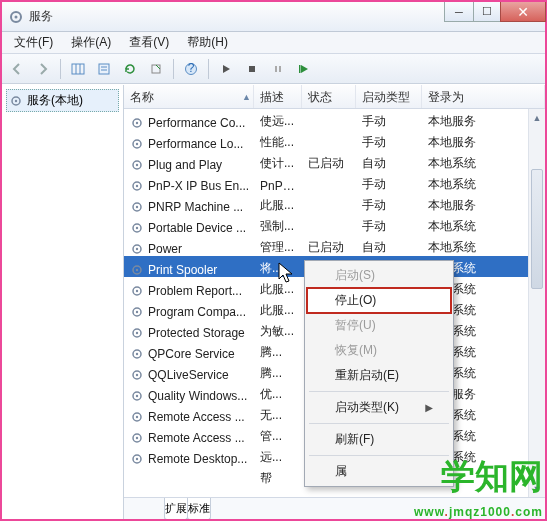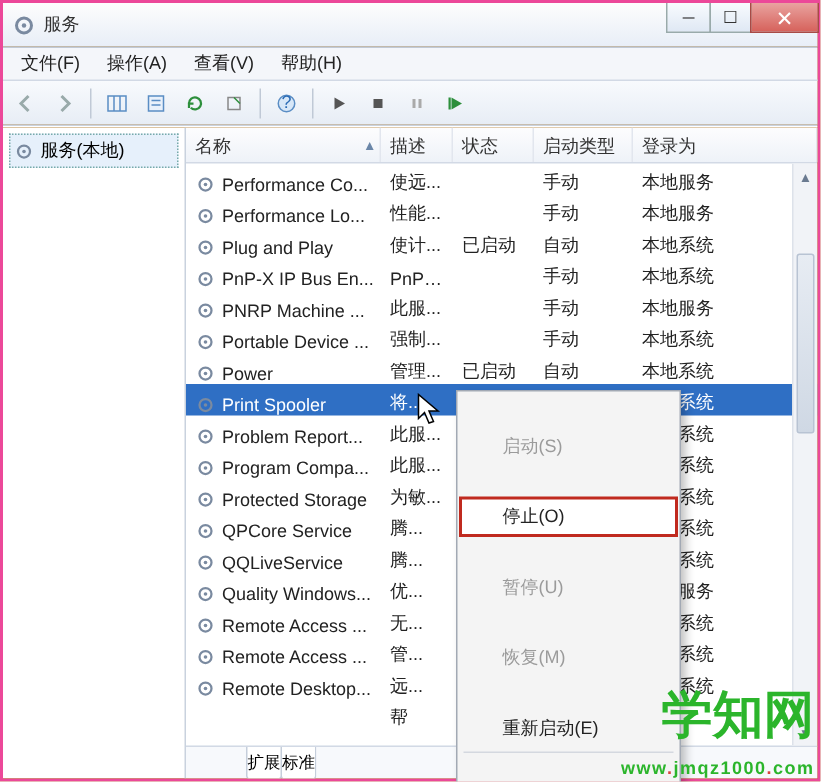--- a/index.html
+++ b/index.html
@@ -46,21 +46,21 @@
 
 .tabstrip { height:22px; border-top:1px solid #d2d9e5; display:flex; align-items:flex-start; padding-left:40px; background:#f7f9fc; }
 .tab { padding:3px 0; border:1px solid #c5cedb; border-top:none; background:#fff; margin-right:-1px; font-size:11px; border-radius:0 0 3px 3px; }
 
 .scrollbar { position:absolute; right:0; top:0; bottom:0; width:17px; background:#f1f3f7; border-left:1px solid #dde2ea; }
 .scrollbar .thumb { position:absolute; left:2px; right:2px; top:60px; height:120px; background: linear-gradient(#e7ecf3,#cfd8e4); border:1px solid #b8c3d3; border-radius:2px; }
 .scrollbar .arr { position:absolute; left:0; right:0; height:17px; display:flex; align-items:center; justify-content:center; color:#6a7a90; font-size:9px; }
 .scrollbar .arr.up{ top:0; } .scrollbar .arr.down{ bottom:0; }
 
 .ctxmenu { position:absolute; left:304px; top:260px; width:150px; background:#f4f4f4; border:1px solid #a2a9b4; box-shadow:3px 3px 6px rgba(0,0,0,0.25); padding:2px; z-index:50; }
-.ctxmenu .mi { padding:4px 18px 4px 28px; color:#222; display:flex; justify-content:space-between; align-items:center;margin-top:22px; }
+.ctxmenu .mi { padding:4px 18px 4px 28px; color:#222; display:flex; justify-content:space-between; align-items:center; }
 .ctxmenu .mi.disabled { color:#9b9b9b; }
 .ctxmenu .msep { height:1px; background:#d4d8df; margin:3px 2px; }
 .ctxmenu .mi .arrow { font-size:10px; color:#555; }
 .mi.highlight { outline:2px solid #c02a1f; outline-offset:-1px; background:#fff; }
 
 .cursor { position:absolute; left:278px; top:262px; z-index:60; pointer-events:none; }
 .cursor svg { width:18px; height:24px; }
 
 .watermark { position:absolute; right:4px; bottom:0; z-index:80; text-align:right; pointer-events:none; }
 .watermark .big { font-size:34px; font-weight:bold; color:#2bb52b; font-family:"SimHei","Microsoft YaHei"; }

